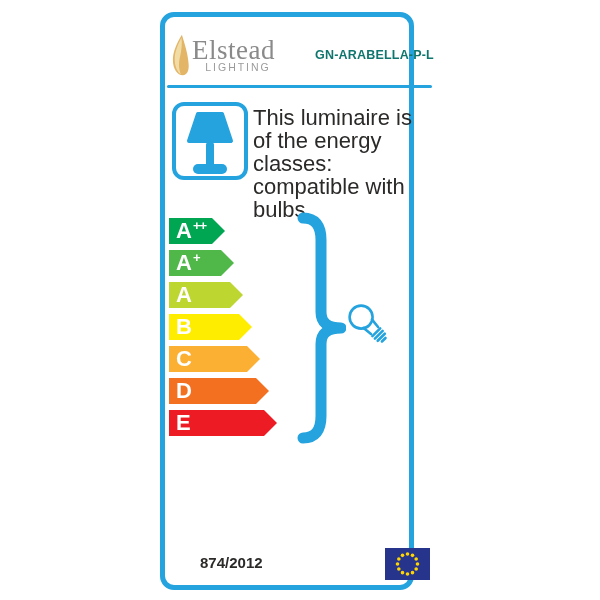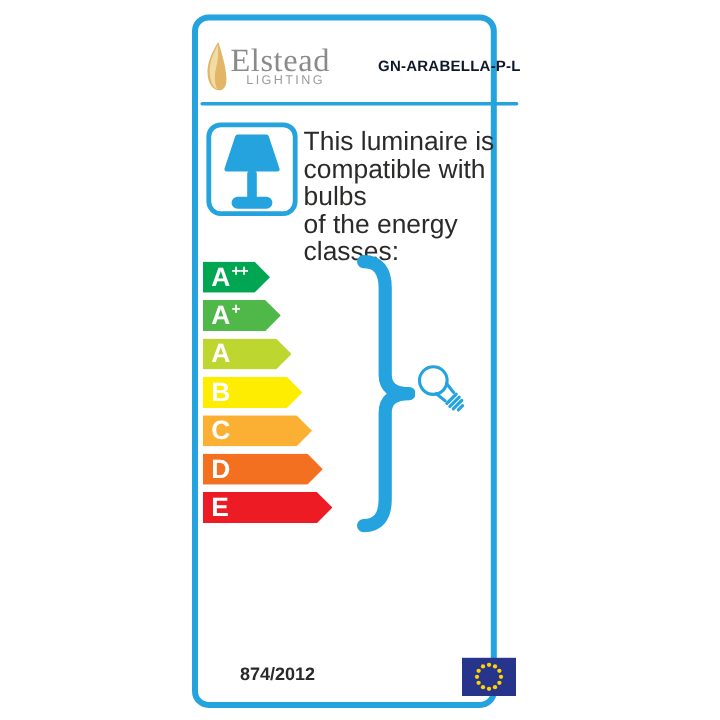--- a/index.html
+++ b/index.html
@@ -26,21 +26,21 @@
   .brand{
     left:27px;top:16px;font-family:"Liberation Serif", serif;
     font-size:27px;color:var(--brand-gray);letter-spacing:0.5px;line-height:1.3;
   }
   .brand-sub{
     left:27px;top:43px;width:92px;text-align:center;
     font-size:10.5px;color:#9b9b9b;letter-spacing:2px;line-height:1.4;
   }
   .model{
     left:150px;top:31px;width:125px;
-    font-size:12.5px;font-weight:bold;color:#0f172a;letter-spacing:0.2px;
+    font-size:12.5px;font-weight:bold;color:#0f766e;letter-spacing:0.2px;
   }
   .divider{left:2px;top:68px;width:265px;height:3px;background:var(--blue);border-radius:2px;}
   
   .lamp-box{
     left:7px;top:85px;width:76px;height:78px;box-sizing:border-box;
     border:4px solid var(--blue);border-radius:12px;background:#fff;
   }
   .lamp-box svg{display:block;width:100%;height:100%;}
   
   .desc{
@@ -82,22 +82,22 @@
       <g fill="#24a3de" stroke="#24a3de" stroke-width="4" stroke-linejoin="round">
         <path d="M 22 8 L 46 8 L 55 35 L 13 35 Z"></path>
       </g>
       <rect x="30" y="36" width="8" height="25" rx="3" fill="#24a3de"></rect>
       <rect x="17" y="58" width="34" height="10" rx="5" fill="#24a3de"></rect>
     </svg>
   </div>
 
   <div class="desc">
     <div>This luminaire is</div>
+    <div>of the energy classes:</div>
     <div>compatible with bulbs</div>
-    <div>of the energy classes:</div>
   </div>
 
   <div class="arrows">
     <div class="arrow" style="width: 56px; background-color: rgb(0, 166, 81);">
       <span class="cls">A</span>
         <span class="sup">++</span>
     </div>
     <div class="arrow" style="width: 65px; background-color: rgb(80, 184, 72);">
       <span class="cls">A</span>
         <span class="sup">+</span>

